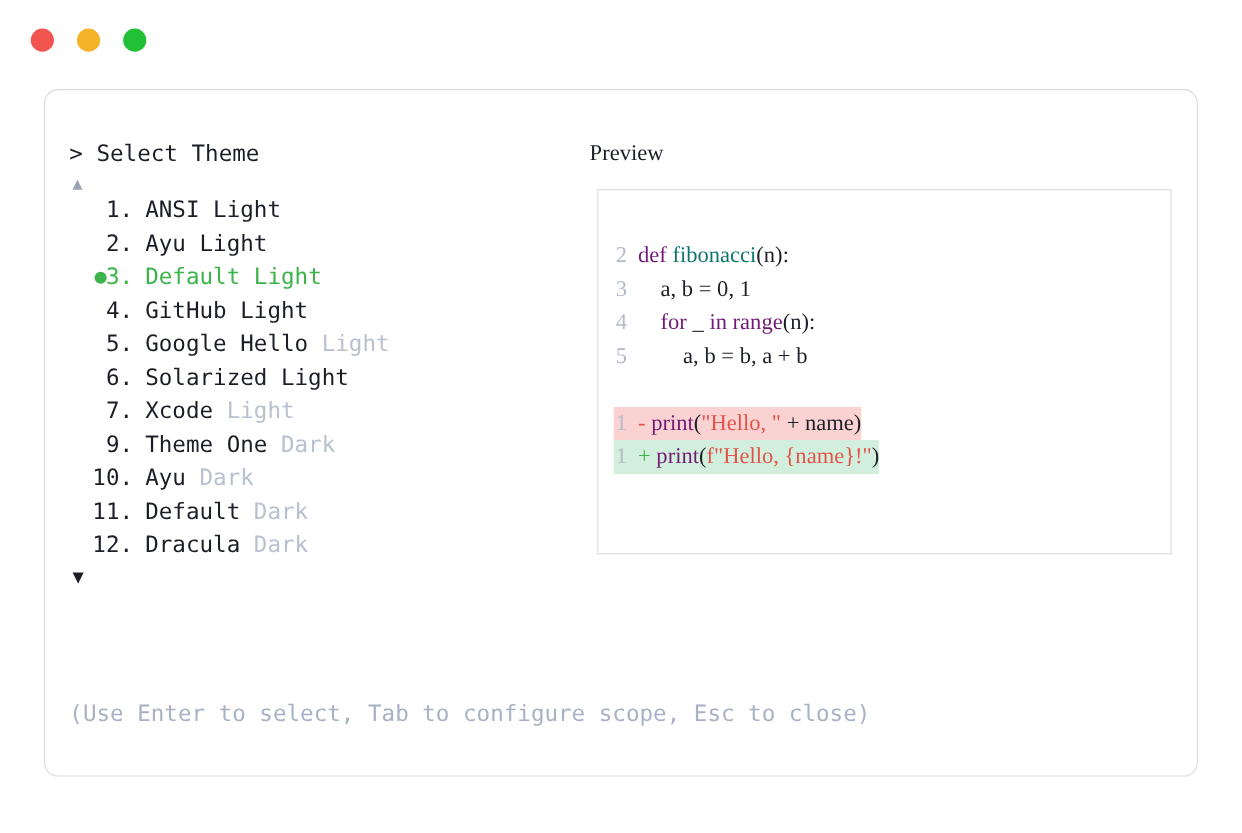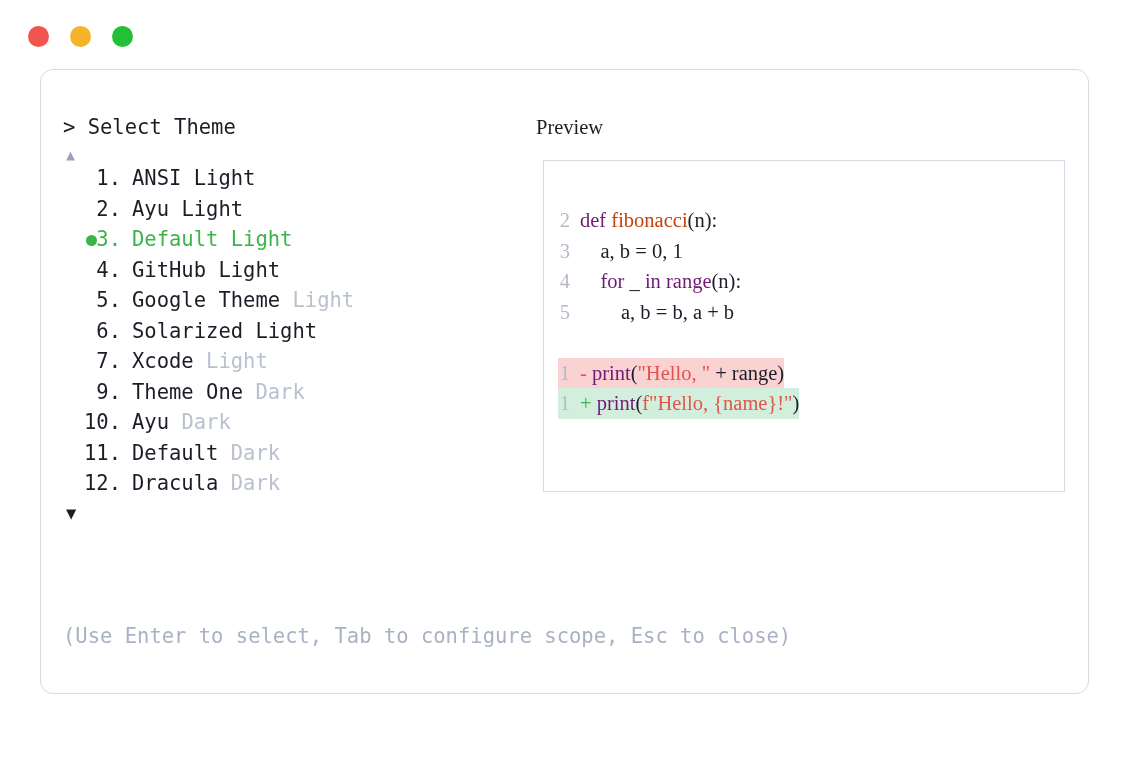--- a/index.html
+++ b/index.html
@@ -12,21 +12,21 @@
   }
 
   .screen { position: relative; width: 1129px; height: 757px; background:#fff; overflow:hidden; }
 
   
   .titlebar { position:absolute; left:28px; top:26px; display:flex; gap:21px; align-items:center; }
   .dot { width:21px; height:21px; border-radius:50%; display:block; }
 
   
   .card {
-    position:absolute; left:40px; top:69px;
+    position:absolute; left:40px; top:81px;
     width:1049px; height:625px;
     border:1.5px solid #d8dae3;
     border-radius:13px;
     background:#fff;
   }
 
   
   .cols { position:absolute; left:0; top:0; right:0; bottom:0; }
 
   .left-col { position:absolute; left:22px; top:44px; width:470px; }
@@ -88,21 +88,21 @@
   .code-line {
     height:30.5px; line-height:30.5px;
     font-size:20.5px; white-space:pre;
     color:#1c1e27;
     padding-left:14px;
   }
   .ln { color:#b3bac8; display:inline-block; width:12px; text-align:right; }
   .ln-sp { display:inline-block; width:10px; }
   .tok-comment { color:#1a8a33; }
   .tok-kw { color:#701a75; }
-  .tok-fn { color:#c2410c; }
+  .tok-fn { color:#0f766e; }
   .tok-str { color:#e2544a; }
   .tok-plain { color:#1c1e27; }
   .blank-line { height:30.5px; }
 
   .diff-line { height:30.5px; line-height:30.5px; font-size:20.5px; white-space:pre; padding-left:14px; }
   .diff-line .hl { display:inline-block; }
   .diff-del .hl { background:#fad2d2; }
   .diff-add .hl { background:#d2efdd; }
   .diff-del { margin-left:0; }
   .sign-del { color:#e2544a; }
@@ -123,41 +123,41 @@
     <div class="cols">
 
       <div class="left-col">
         <div class="prompt-line">&gt; Select Theme</div>
         <div class="arrow-up">▲</div>
         <div class="theme-list" id="theme-list">
             <div class="theme-row"><span class="row-num">1.</span><span class="row-gap"> </span><span class="row-name">ANSI </span><span class="row-name">Light</span></div>
             <div class="theme-row"><span class="row-num">2.</span><span class="row-gap"> </span><span class="row-name">Ayu </span><span class="row-name">Light</span></div>
             <div class="theme-row selected"><span class="bullet"></span><span class="row-num">3.</span><span class="row-gap"> </span><span class="row-name">Default </span><span class="row-name">Light</span></div>
             <div class="theme-row"><span class="row-num">4.</span><span class="row-gap"> </span><span class="row-name">GitHub </span><span class="row-name">Light</span></div>
-            <div class="theme-row"><span class="row-num">5.</span><span class="row-gap"> </span><span class="row-name">Google Theme </span><span class="row-suffix">Light</span></div>
+            <div class="theme-row"><span class="row-num">5.</span><span class="row-gap"> </span><span class="row-name">Google Hello </span><span class="row-suffix">Light</span></div>
             <div class="theme-row"><span class="row-num">6.</span><span class="row-gap"> </span><span class="row-name">Solarized </span><span class="row-name">Light</span></div>
             <div class="theme-row"><span class="row-num">7.</span><span class="row-gap"> </span><span class="row-name">Xcode </span><span class="row-suffix">Light</span></div>
             <div class="theme-row"><span class="row-num">9.</span><span class="row-gap"> </span><span class="row-name">Theme One </span><span class="row-suffix">Dark</span></div>
             <div class="theme-row"><span class="row-num">10.</span><span class="row-gap"> </span><span class="row-name">Ayu </span><span class="row-suffix">Dark</span></div>
             <div class="theme-row"><span class="row-num">11.</span><span class="row-gap"> </span><span class="row-name">Default </span><span class="row-suffix">Dark</span></div>
             <div class="theme-row"><span class="row-num">12.</span><span class="row-gap"> </span><span class="row-name">Dracula </span><span class="row-suffix">Dark</span></div>
           </div>
         <div class="arrow-down">▼</div>
       </div>
 
       <div class="right-col">
         <div class="section-title">Preview</div>
         <div class="code-panel">
           <div class="code-inner" id="code-inner">
               <div class="code-line"><span class="ln">2</span><span class="ln-sp"> </span><span class="tok-kw">def </span><span class="tok-fn">fibonacci</span><span class="tok-plain">(n):</span></div>
               <div class="code-line"><span class="ln">3</span><span class="ln-sp"> </span><span class="tok-plain">    a, b = 0, 1</span></div>
               <div class="code-line"><span class="ln">4</span><span class="ln-sp"> </span><span class="tok-plain">    </span><span class="tok-kw">for</span><span class="tok-plain"> _ </span><span class="tok-kw">in</span><span class="tok-plain"> </span><span class="tok-kw">range</span><span class="tok-plain">(n):</span></div>
               <div class="code-line"><span class="ln">5</span><span class="ln-sp"> </span><span class="tok-plain">        a, b = b, a + b</span></div>
               <div class="blank-line"></div>
-              <div class="diff-line diff-del"><span class="hl"><span class="ln">1</span><span class="ln-sp"> </span><span class="sign-del">- </span><span class="tok-kw">print</span><span class="tok-plain">(</span><span class="tok-str">"Hello, "</span><span class="tok-plain"> + range)</span></span></div>
+              <div class="diff-line diff-del"><span class="hl"><span class="ln">1</span><span class="ln-sp"> </span><span class="sign-del">- </span><span class="tok-kw">print</span><span class="tok-plain">(</span><span class="tok-str">"Hello, "</span><span class="tok-plain"> + name)</span></span></div>
               <div class="diff-line diff-add"><span class="hl"><span class="ln">1</span><span class="ln-sp"> </span><span class="sign-add">+ </span><span class="tok-kw">print</span><span class="tok-plain">(</span><span class="tok-str">f"Hello, {name}!"</span><span class="tok-plain">)</span></span></div>
             </div>
         </div>
       </div>
 
       <div class="hint">(Use Enter to select, Tab to configure scope, Esc to close)</div>
     </div>
   </div>
 
 </div>

